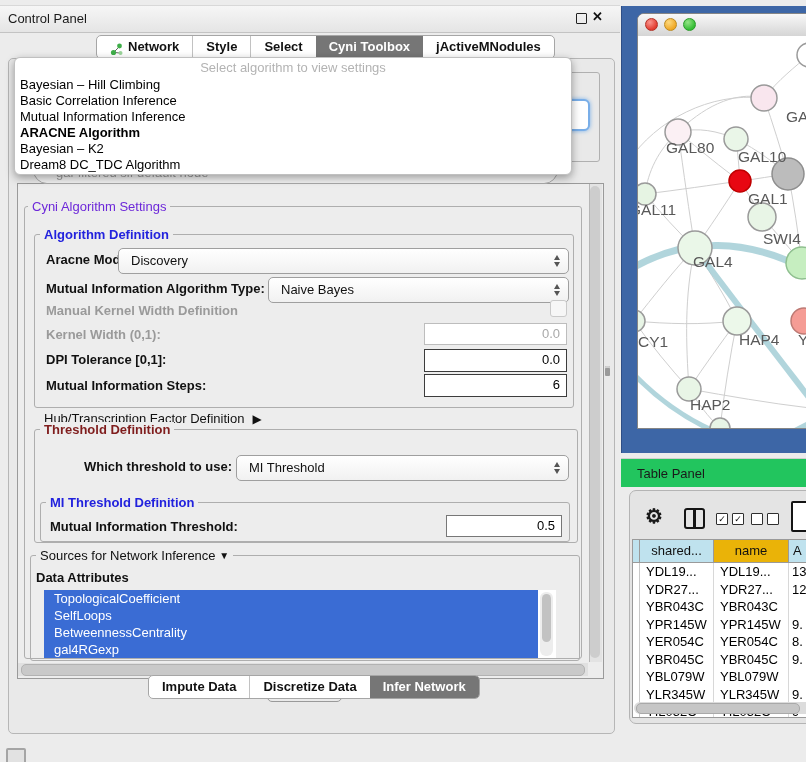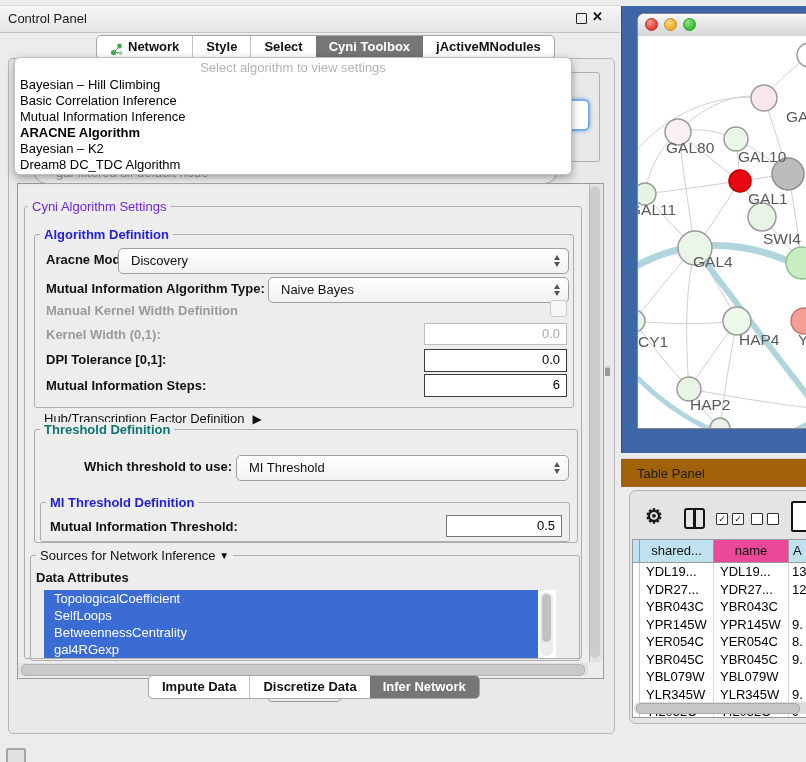--- a/index.html
+++ b/index.html
@@ -52,21 +52,21 @@
   .hthumb{left:21px;top:664px;width:562px;height:10px;background:#c9c9c9;border:1px solid #b2b2b2;border-radius:5px;}
 
   
   .group{position:absolute;border:1px solid #aeaeae;border-radius:3px;}
   .gtitle{position:absolute;font-size:13px;background:#ededed;padding:0 4px;white-space:nowrap;}
   .g-cyni{left:24px;top:206px;width:556px;height:451px;}
   .t-cyni{left:28px;top:199px;color:#6d28d9;}
   .g-alg{left:34px;top:234px;width:538px;height:172px;}
   .t-alg{left:40px;top:227px;color:#2222dd;font-weight:bold;}
   .g-thr{left:34px;top:429px;width:542px;height:112px;}
-  .t-thr{left:40px;top:422px;color:#0f766e;font-weight:bold;}
+  .t-thr{left:40px;top:422px;color:#7f1d1d;font-weight:bold;}
   .g-mit{left:40px;top:502px;width:528px;height:38px;}
   .t-mit{left:46px;top:495px;color:#2222dd;font-weight:bold;}
   .g-src{left:30px;top:555px;width:548px;height:104px;}
   .t-src{left:36px;top:548px;color:#111;}
   .t-src .arr{font-size:10px;position:relative;top:-1px;}
 
   .lbl{position:absolute;font-size:13px;font-weight:bold;color:#111;white-space:nowrap;}
   .lbl.dis{color:#9a9a9a;}
   .plain{font-weight:normal;}
 
@@ -108,42 +108,42 @@
   .light{position:absolute;top:4px;width:13px;height:13px;border-radius:50%;box-sizing:border-box;}
   .light.red{left:7px;background:radial-gradient(circle at 35% 30%,#fa968f,#e23c30 70%);border:1px solid #b03026;}
   .light.yellow{left:26px;background:radial-gradient(circle at 35% 30%,#fcd97e,#f0a826 70%);border:1px solid #bb8a20;}
   .light.green{left:45px;background:radial-gradient(circle at 35% 30%,#95e486,#34bd34 70%);border:1px solid #2a9a2a;}
   .netcanvas{position:absolute;left:0;top:22px;width:180px;height:392px;background:#fff;overflow:hidden;}
   .edge{fill:none;stroke:#cfcfcf;stroke-width:1;}
   .tedge{fill:none;stroke:#a3ced6;stroke-linecap:round;opacity:.85;}
   .nlabel{font-family:"Liberation Sans",sans-serif;font-size:15.5px;fill:#595959;}
 
   
-  .tp-titlebar{left:621px;top:458px;width:185px;height:28px;background:#a16207;border-top:1px solid #cfcfcf;}
+  .tp-titlebar{left:621px;top:458px;width:185px;height:28px;background:#22c55e;border-top:1px solid #cfcfcf;}
   .tp-title{position:absolute;left:16px;top:7px;font-size:13px;color:#1a1a1a;}
   .tp-body{left:629px;top:490px;width:185px;height:232px;border:1px solid #b4b4b4;border-radius:7px;background:#e4e4e4;}
 
   .gear{left:645px;top:504px;font-size:20px;color:#1a1a1a;font-weight:bold;}
   .colico{left:684px;top:508px;width:17px;height:17px;border:2.5px solid #141414;border-radius:3px;}
   .colico:before{content:"";position:absolute;left:7px;top:0;width:2.5px;height:17px;background:#141414;}
   .cpair{position:absolute;display:flex;gap:4px;}
   .cpair.on{left:716px;top:513px;}
   .cpair.off{left:751px;top:513px;}
   .cbx{width:10px;height:10px;border:1.5px solid #2f2f2f;border-radius:1px;font-size:9px;line-height:10px;text-align:center;color:#111;background:#fff;}
   .pageico{left:791px;top:501px;width:22px;height:27px;border:2.5px solid #141414;border-radius:2px;background:#fff;}
 
   .dtable{left:632px;top:539px;width:182px;height:177px;border:1px solid #9a9a9a;background:#fff;overflow:hidden;}
   .thead{display:flex;height:22px;border-bottom:1px solid #9a9a9a;}
   .th{box-sizing:border-box;font-size:13px;color:#111;line-height:22px;text-align:center;border-right:1px solid #9a9a9a;overflow:hidden;white-space:nowrap;}
   .th.gut{width:7px;}
   .th.c1{width:74px;}
   .th.c2{width:75px;}
   .th.c3{flex:1;text-align:left;padding-left:4px;border-right:none;}
   .th.hl{background:#bfe2ee;}
-  .th.gy{background:#ec4899;}
+  .th.gy{background:#eab308;}
   .trow{display:flex;height:17.5px;font-size:13px;color:#000;}
   .td{box-sizing:border-box;line-height:17.5px;overflow:hidden;white-space:nowrap;border-right:1px solid #d8d8d8;}
   .td.gut{width:7px;border-right:1px solid #c9c9c9;}
   .td.c1{width:74px;padding-left:6px;}
   .td.c2{width:75px;padding-left:6px;}
   .td.c3{flex:1;padding-left:3px;border-right:none;}
   .t-hscroll{left:634px;top:702px;width:178px;height:12px;background:#dcdcdc;border-radius:6px;}
   .t-hthumb{left:636px;top:703px;width:162px;height:9px;background:#c6c6c6;border:1px solid #a9a9a9;border-radius:5px;}
 </style>
 </head>

